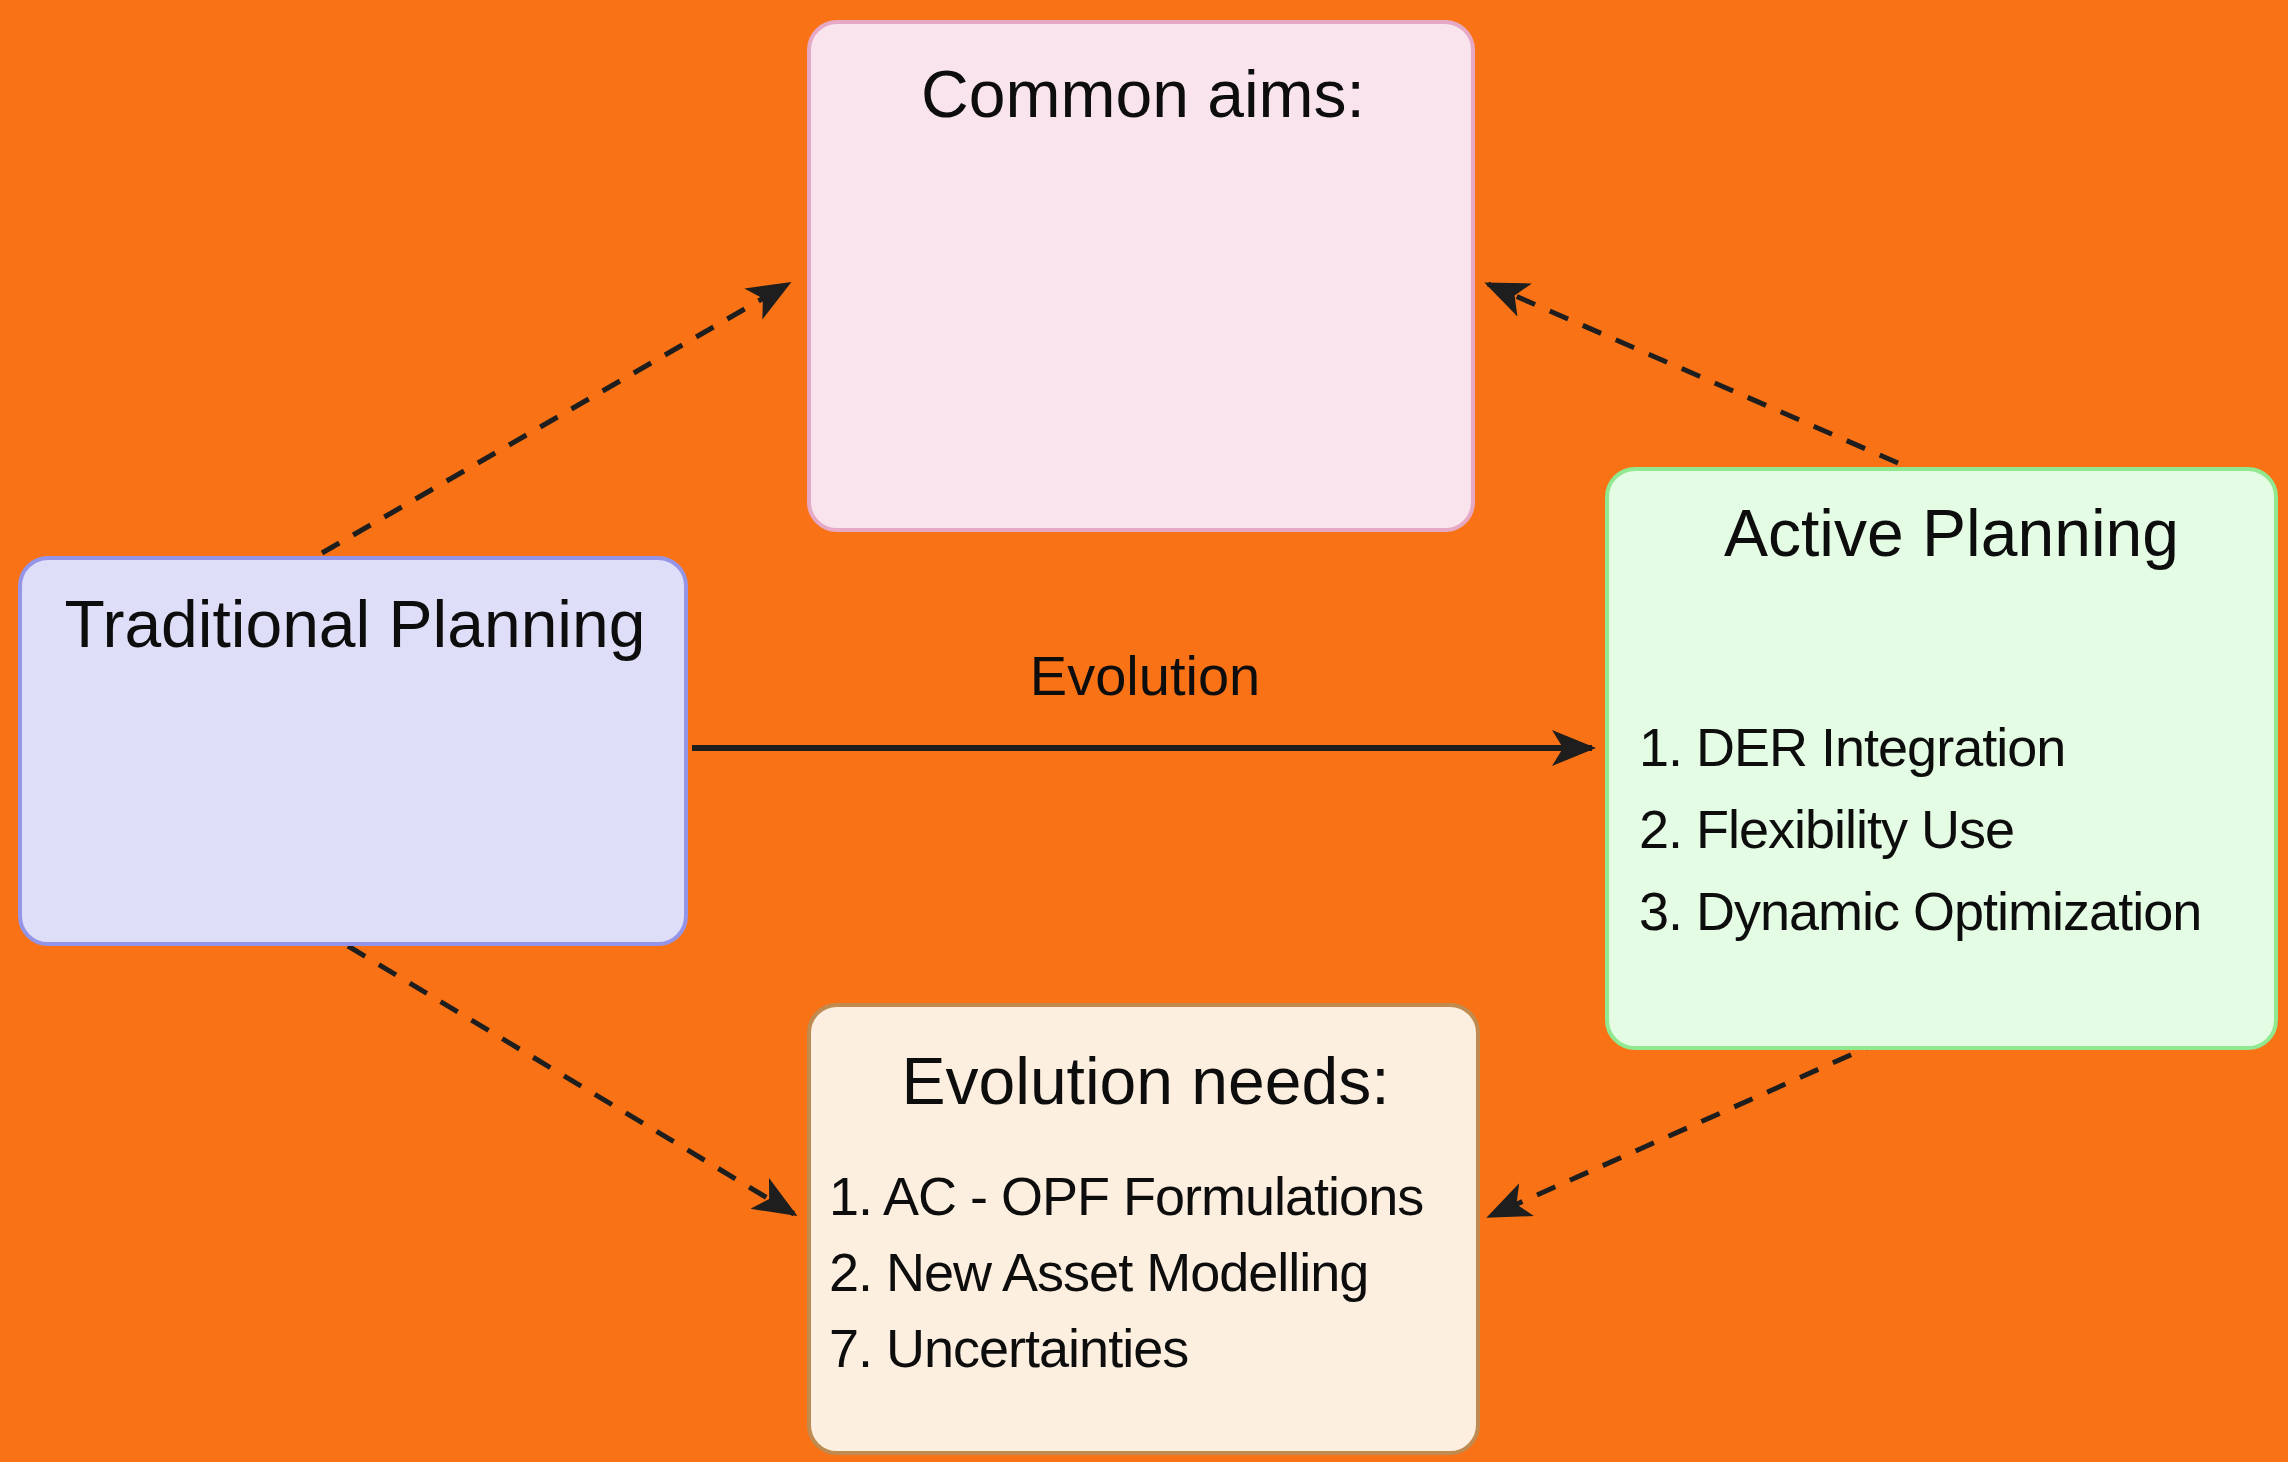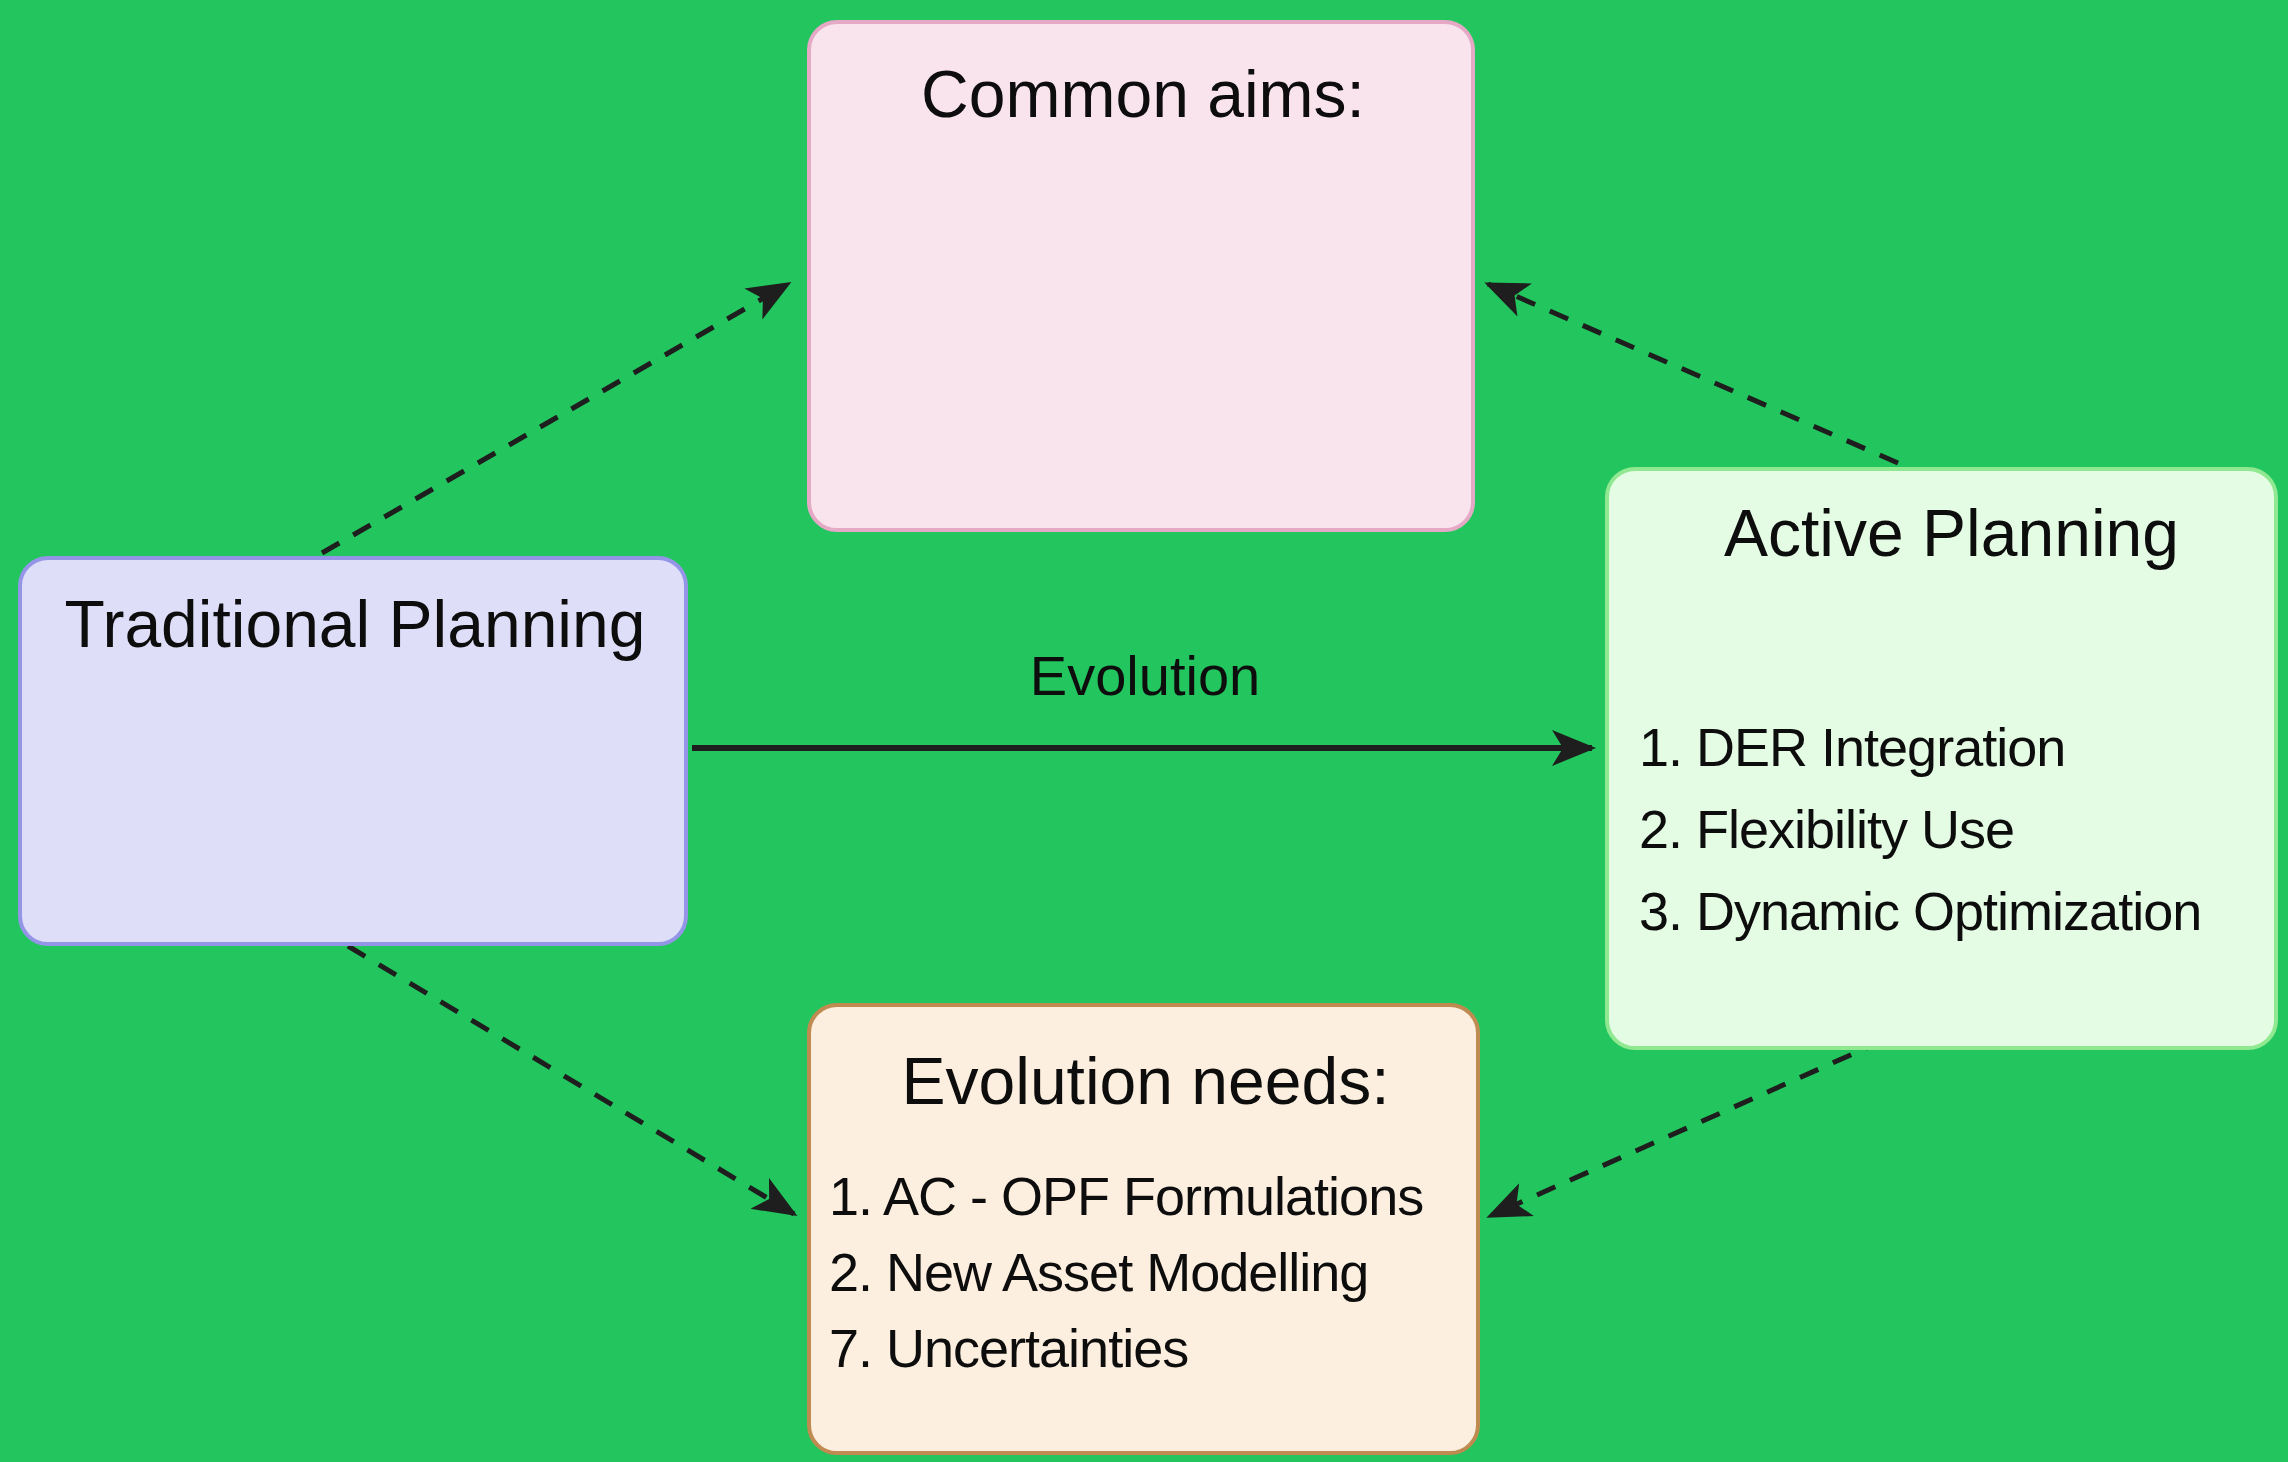--- a/index.html
+++ b/index.html
@@ -4,21 +4,21 @@
 <style>
   html, body {
     margin: 0;
     padding: 0;
     background: #ffffff;
   }
   .stage {
     position: relative;
     width: 2288px;
     height: 1462px;
-    background: #22c55e;
+    background: #f97316;
     overflow: hidden;
     font-family: "Liberation Sans", sans-serif;
     color: #111111;
   }
   .arrow-layer {
     position: absolute;
     left: 0; top: 0;
     width: 2288px;
     height: 1462px;
     pointer-events: none;

